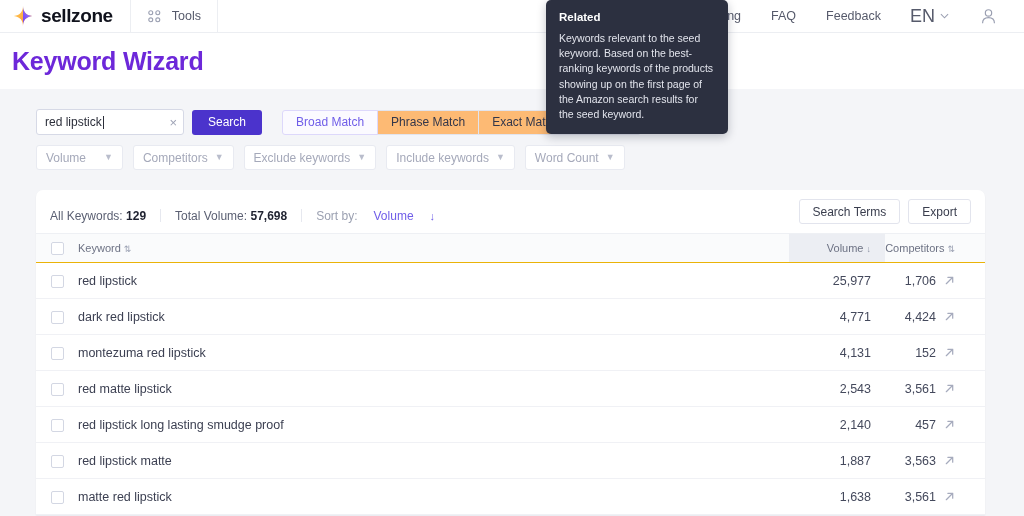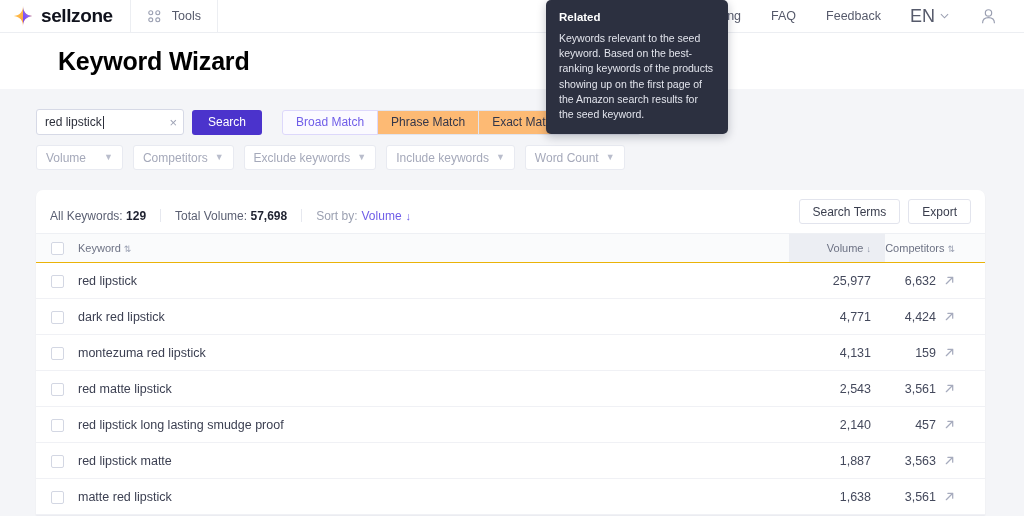--- a/index.html
+++ b/index.html
@@ -44,23 +44,22 @@
     font-size: 18px; color: #565a6b; padding: 0 14px; cursor: pointer;
   }
   .avatar-btn { padding: 0 10px 0 16px; cursor: pointer; display: flex; align-items: center; }
 
   
   .title-bar {
     background: #ffffff; height: 56px;
     display: flex; align-items: center; padding-left: 12px;
   }
   .page-title {
-    font-size: 25px; font-weight: bold; color: #000000;
+    font-size: 25px; font-weight: bold; color: #6d28d9;
     letter-spacing: -0.2px;
-    margin-left: 46px;
   }
 
   
   .content { background: #f4f5f8; padding: 0 39px 0 0; }
 
   .controls { padding: 20px 0 0 36px; }
 
   .search-row { display: flex; align-items: center; gap: 8px; }
   .search-field {
     position: relative; width: 148px; height: 26px;
@@ -116,21 +115,21 @@
     overflow: hidden;
   }
   .card-toolbar {
     height: 43px; display: flex; align-items: center;
     padding: 0 14px 0 14px;
   }
   .stats { display: flex; align-items: flex-start; font-size: 12px; color: #5a5f72; margin-top: 9px; }
   .stat { padding-right: 14px; }
   .stat b { color: #1f2230; font-weight: bold; }
   .stat-div { width: 1px; height: 13px; background: #e6e8ef; margin-right: 14px; }
-  .sortby { font-size: 12px; color: #9ba0b1; display: flex; align-items: center; gap: 4px; }
+  .sortby { font-size: 12px; color: #9ba0b1; display: flex; align-items: center; gap: 16px; }
   .sortby .link { color: #6f5de8; cursor: pointer; }
   .sortby .arr { color: #6f5de8; font-size: 11px; }
   .toolbar-spacer { flex: 1; }
   .tb-btn {
     height: 25px; padding: 0 13px; font-size: 12px; color: #3a3e4e;
     background: #fff; border: 1px solid #e2e4ed; border-radius: 3px;
     display: flex; align-items: center; cursor: pointer; margin-left: 8px;
     font-family: "Liberation Sans", sans-serif;
   }
 
@@ -320,21 +319,21 @@
             </th>
           </tr>
         </thead>
         <tbody>
           <tr>
             <td class="c-check"><span class="cbox"></span></td>
             <td class="c-kw">red lipstick</td>
             <td class="c-vol">25,977</td>
             <td class="c-comp">
               <span class="comp-wrap">
-                <span>6,632</span>
+                <span>1,706</span>
                 <svg width="11" height="11" viewBox="0 0 12 12">
                   <path d="M2.5 9.5 L9.5 2.5 M4.2 2.5 L9.5 2.5 L9.5 7.8" fill="none" stroke="#a6abbd" stroke-width="1.35" stroke-linecap="round" stroke-linejoin="round"></path>
                 </svg>
               </span>
             </td>
           </tr>
           <tr>
             <td class="c-check"><span class="cbox"></span></td>
             <td class="c-kw">dark red lipstick</td>
             <td class="c-vol">4,771</td>
@@ -346,21 +345,21 @@
                 </svg>
               </span>
             </td>
           </tr>
           <tr>
             <td class="c-check"><span class="cbox"></span></td>
             <td class="c-kw">montezuma red lipstick</td>
             <td class="c-vol">4,131</td>
             <td class="c-comp">
               <span class="comp-wrap">
-                <span>159</span>
+                <span>152</span>
                 <svg width="11" height="11" viewBox="0 0 12 12">
                   <path d="M2.5 9.5 L9.5 2.5 M4.2 2.5 L9.5 2.5 L9.5 7.8" fill="none" stroke="#a6abbd" stroke-width="1.35" stroke-linecap="round" stroke-linejoin="round"></path>
                 </svg>
               </span>
             </td>
           </tr>
           <tr>
             <td class="c-check"><span class="cbox"></span></td>
             <td class="c-kw">red matte lipstick</td>
             <td class="c-vol">2,543</td>

